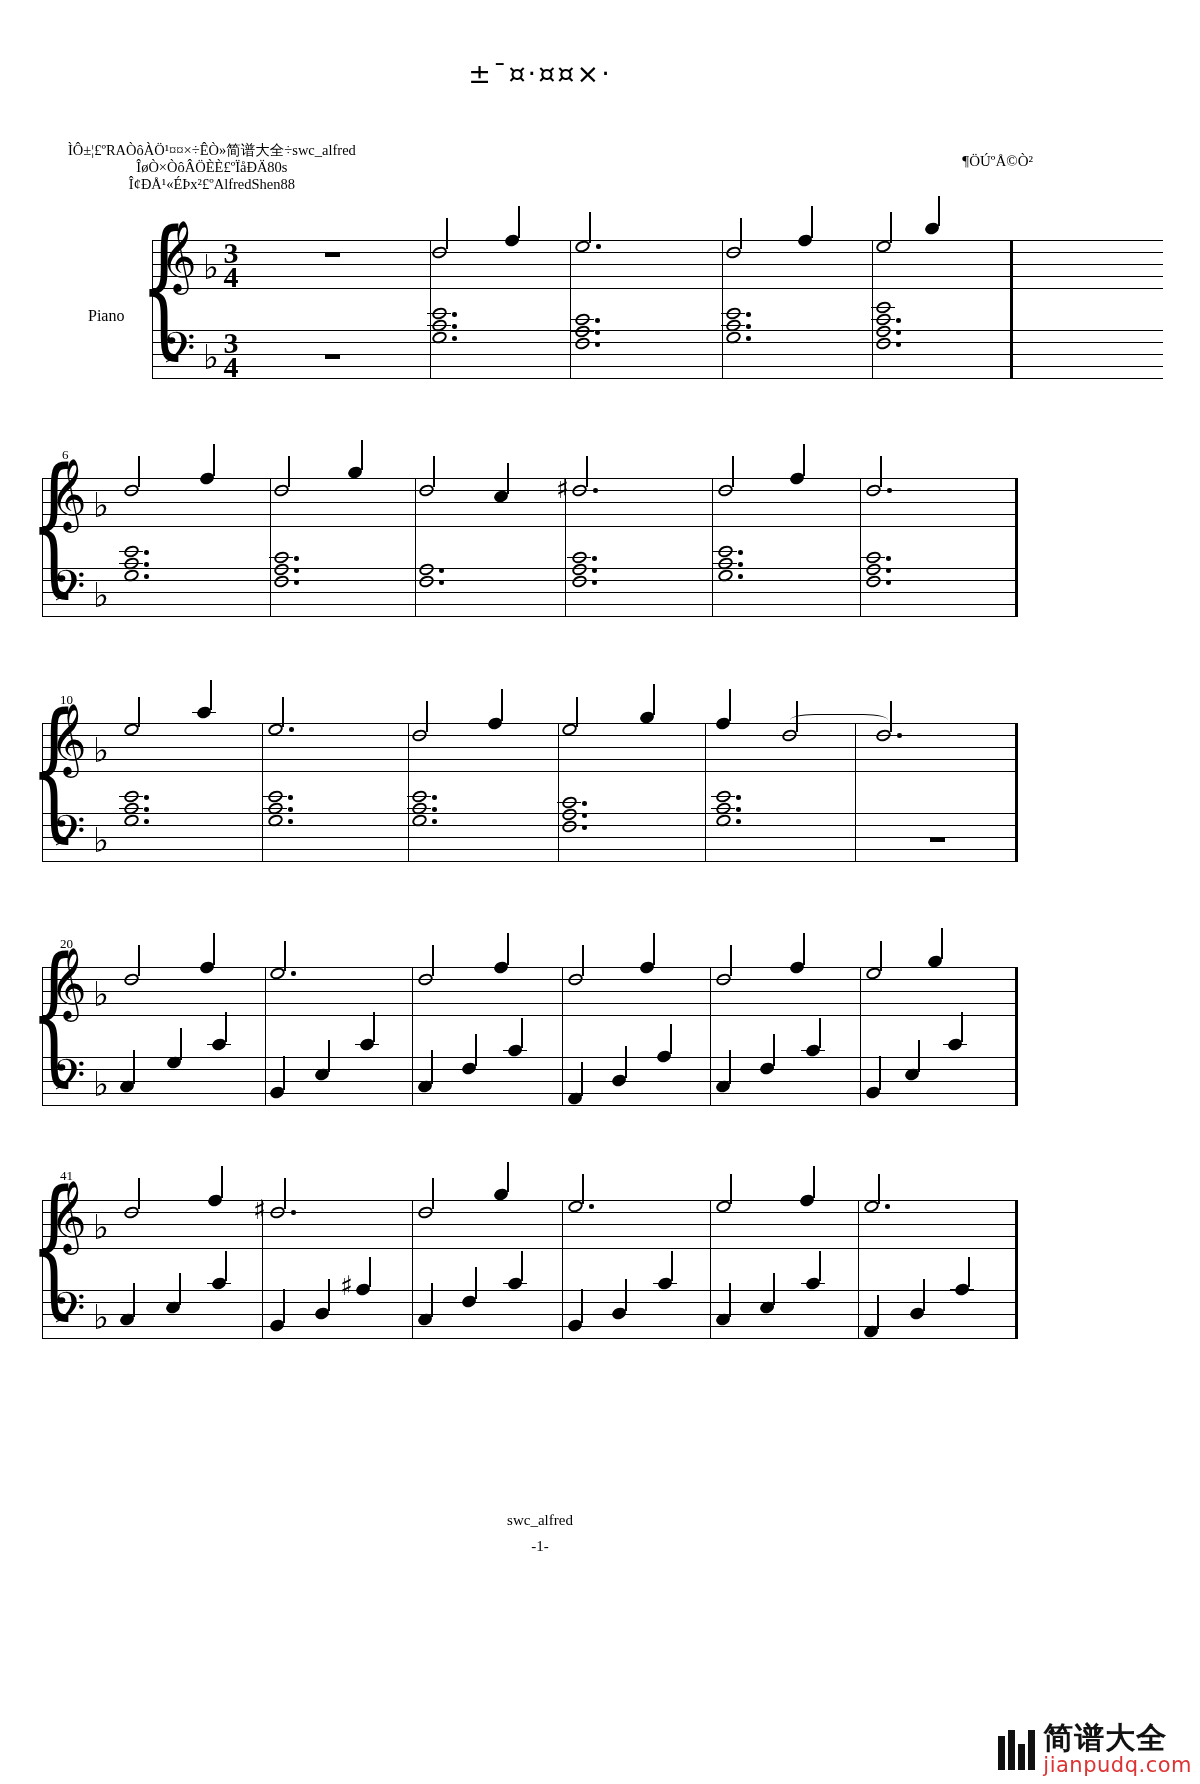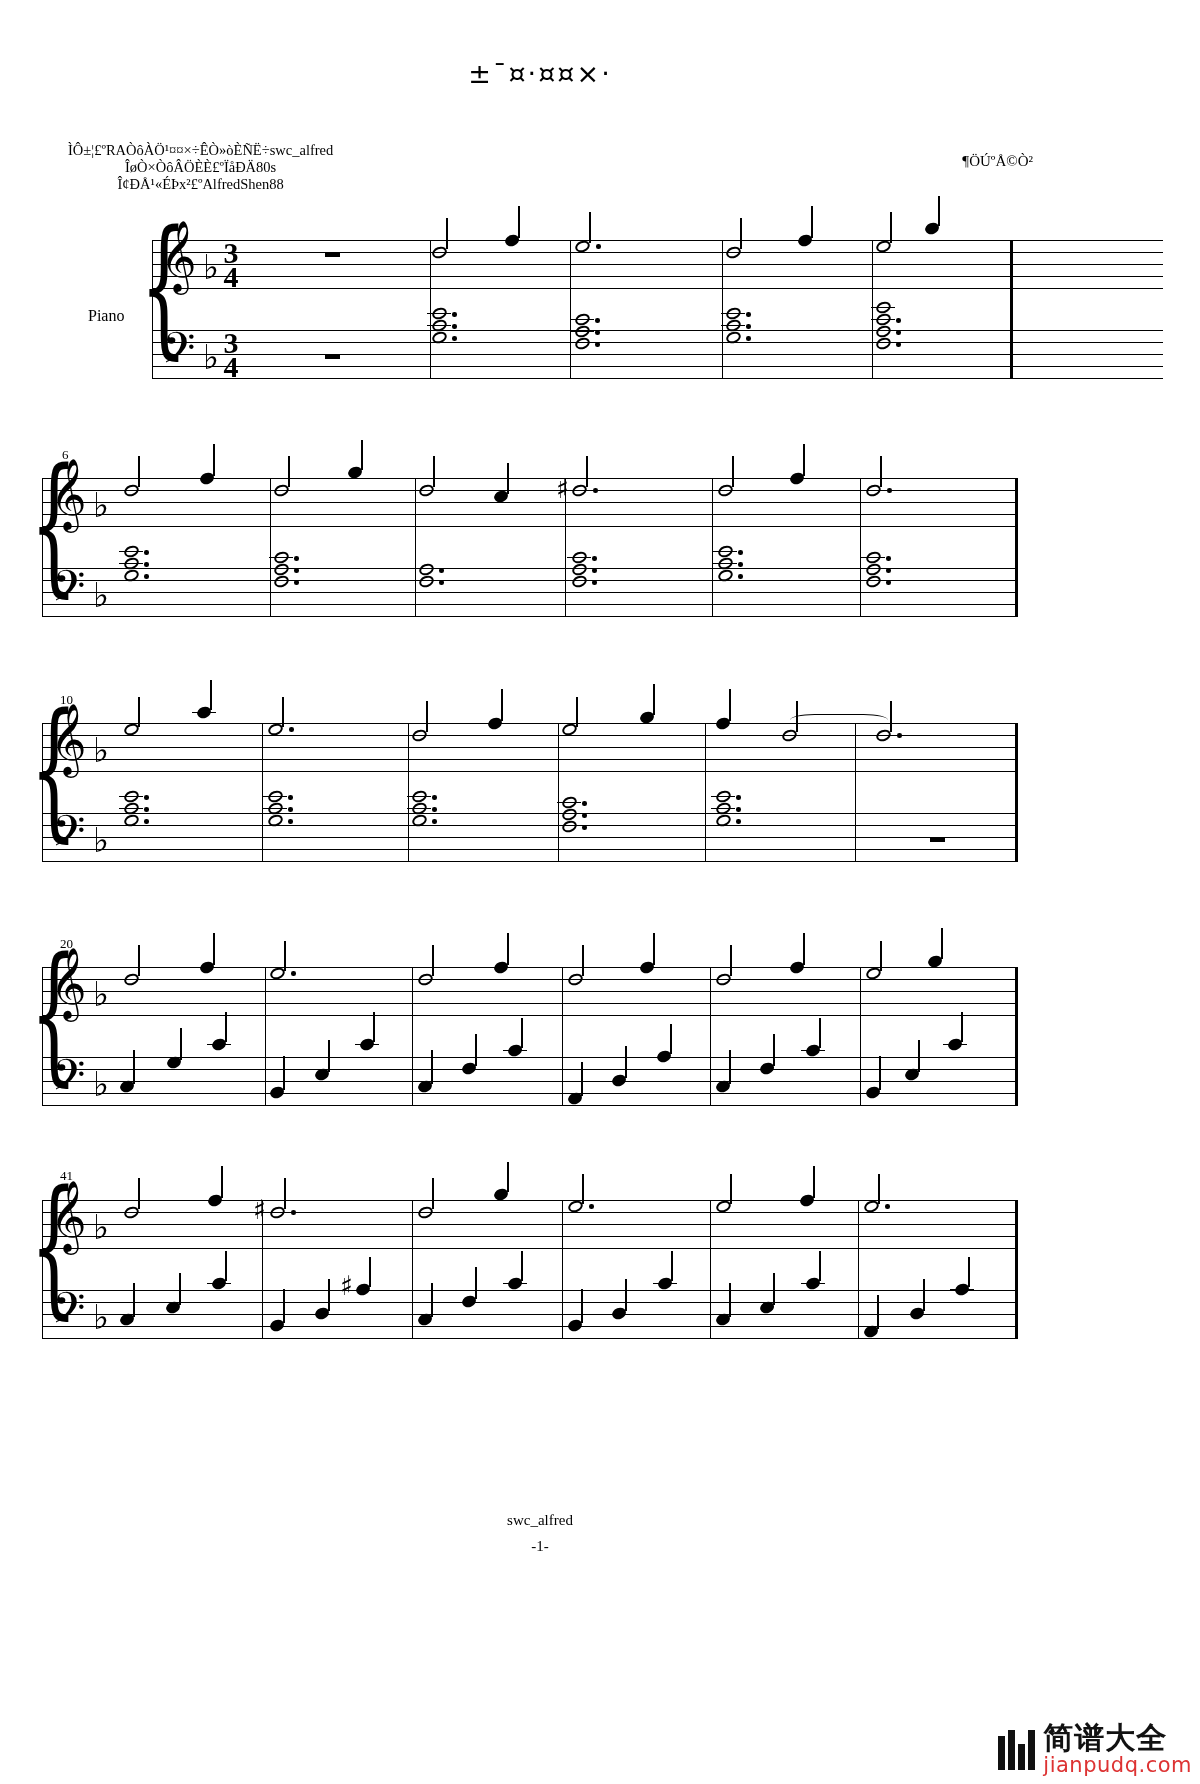--- a/index.html
+++ b/index.html
@@ -213,21 +213,21 @@
     font-size: 21px; color: #d33; font-family: "DejaVu Sans", sans-serif;
     margin-top: 2px; letter-spacing: 0.5px;
   }
 </style>
 </head>
 <body>
 
 <div id="title">±¯¤·¤¤×·</div>
 
 <div id="credits">
-  <div class="l1">ÌÔ±¦£ºRAÒôÀÖ¹¤¤×÷ÊÒ»òÈÑË÷swc_alfred</div>
+  <div class="l1">ÌÔ±¦£ºRAÒôÀÖ¹¤¤×÷ÊÒ»简谱大全÷swc_alfred</div>
   <div class="l2">ÎøÒ×ÒôÂÖÈÈ£ºÏåÐÄ80s</div>
   <div class="l3">Î¢ÐÅ¹«ÉÞx²£ºAlfredShen88</div>
 </div>
 
 <div id="composer">¶ÖÚºÅ©Ò²</div>
 
 <div id="instrument">Piano</div>
 
 <div class="system" style="top:0;left:0;width:1080px;height:0;">
 

